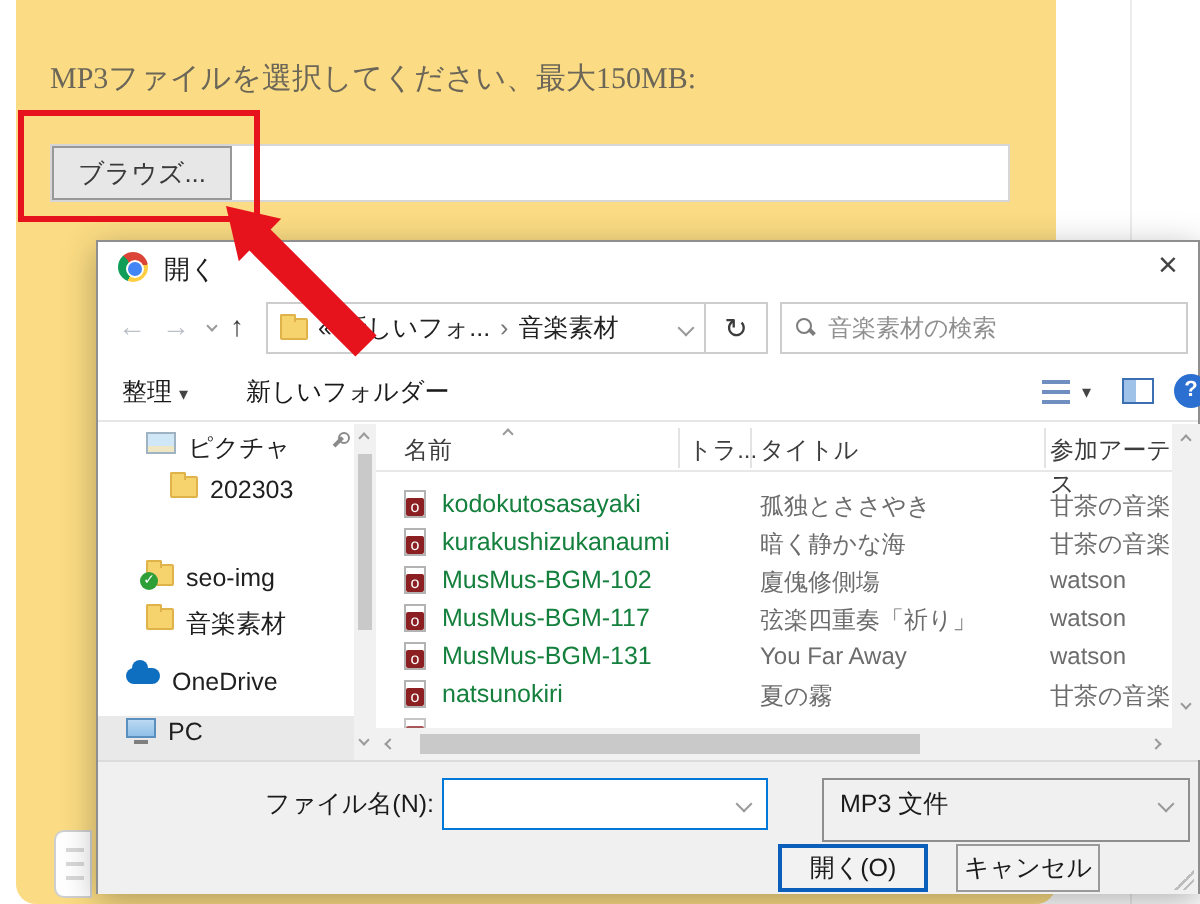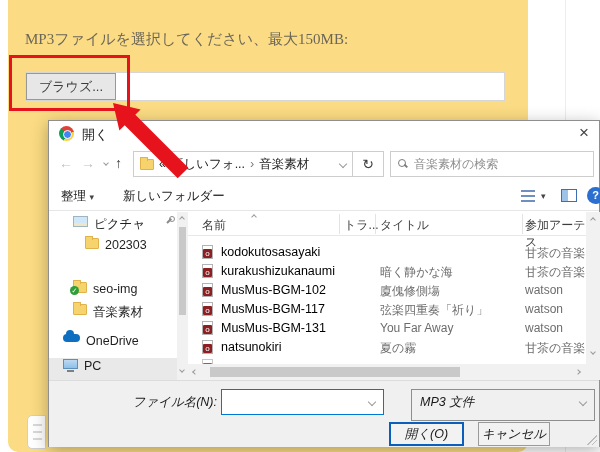--- a/index.html
+++ b/index.html
@@ -96,32 +96,32 @@
 
   
   .filelist { position:absolute; left:139px; top:0; width:413px; height:168px; }
   .list-header { position:absolute; left:0; top:0; width:100%; height:24px; border-bottom:1px solid #e8e8e8;
                  font-size:12px; color:#3d3d3d;text-decoration:underline; }
   .hdr-cell { position:absolute; top:5px; }
   .hdr-div { position:absolute; top:2px; width:1px; height:20px; background:#e3e3e3; }
   .sort-chev { position:absolute; left:64px; top:3px; }
   .file-row { position:absolute; left:0; width:398px; height:19px; }
   .fr-ic { position:absolute; left:14px; top:2px; }
-  .fr-name { position:absolute; left:33px; top:2px; font-size:12.5px; color:#000000; white-space:nowrap; }
+  .fr-name { position:absolute; left:33px; top:2px; font-size:12.5px; color:#15803d; white-space:nowrap; }
   .fr-title { position:absolute; left:192px; top:2px; font-size:12px; color:#6c6c6c; white-space:nowrap; }
   .fr-artist { position:absolute; left:337px; top:2px; font-size:12px; color:#6c6c6c; white-space:nowrap;
                max-width:60px; overflow:hidden; }
   .v-scroll { position:absolute; left:398px; top:0; width:15px; height:152px; background:#f1f1f1; }
   .h-scroll { position:absolute; left:0; top:152px; width:398px; height:16px; background:#f1f1f1; }
   .h-thumb { position:absolute; left:22px; top:3px; width:250px; height:10px; background:#c9c9c9; }
   .corner { position:absolute; left:398px; top:152px; width:15px; height:16px; background:#f1f1f1; }
   .sa { position:absolute; }
 
   
-  .footer { position:absolute; left:0; top:259px; width:100%; height:67px; background:#f0f0f0; border-top:1px solid #dcdcdc;font-style:italic; }
+  .footer { position:absolute; left:0; top:259px; width:100%; height:67px; background:#f0f0f0; border-top:1px solid #dcdcdc; }
   .fn-label { position:absolute; left:50px; top:13px; width:118px; text-align:right; font-size:12.5px; color:#1a1a1a; }
   .fn-combo { position:absolute; left:172px; top:8px; width:163px; height:26px; background:#fff; border:1px solid #0078d7; }
   .fn-combo .chev { position:absolute; right:8px; top:9px; }
   .ft-select { position:absolute; left:362px; top:8px; width:184px; height:32px; background:#f0f0f0;
                border:1px solid #8e8e8e; font-size:12.5px; color:#1a1a1a; line-height:24px; padding-left:8px; }
   .ft-select .chev { position:absolute; right:8px; top:9px; }
   .btn { position:absolute; top:41px; height:24px; font-size:12.5px; color:#1a1a1a; text-align:center; line-height:21px; }
   .btn-open { left:340px; width:75px; background:#f2f2f2; border:2px solid #0b5fbb; }
   .btn-cancel { left:429px; width:72px; background:#f2f2f2; border:1px solid #9a9a9a; line-height:22px; }
   .grip { position:absolute; right:2px; bottom:2px; width:10px; height:10px;
@@ -237,20 +237,21 @@
           <span class="hdr-cell" style="left:156px">トラ...</span>
           <span class="hdr-div" style="left:187px"></span>
           <span class="hdr-cell" style="left:192px">タイトル</span>
           <span class="hdr-div" style="left:334px"></span>
           <span class="hdr-cell" style="left:337px">参加アーティス</span>
         </div>
 
         <div class="file-row" style="top:31px">
           <span class="music-ic fr-ic" data-glyph="o"></span>
           <span class="fr-name">kodokutosasayaki</span>
+          <span class="fr-title">孤独とささやき</span>
           <span class="fr-artist">甘茶の音楽工</span>
         </div>
         <div class="file-row" style="top:50px">
           <span class="music-ic fr-ic" data-glyph="o"></span>
           <span class="fr-name">kurakushizukanaumi</span>
           <span class="fr-title">暗く静かな海</span>
           <span class="fr-artist">甘茶の音楽工</span>
         </div>
         <div class="file-row" style="top:69px">
           <span class="music-ic fr-ic" data-glyph="o"></span>

